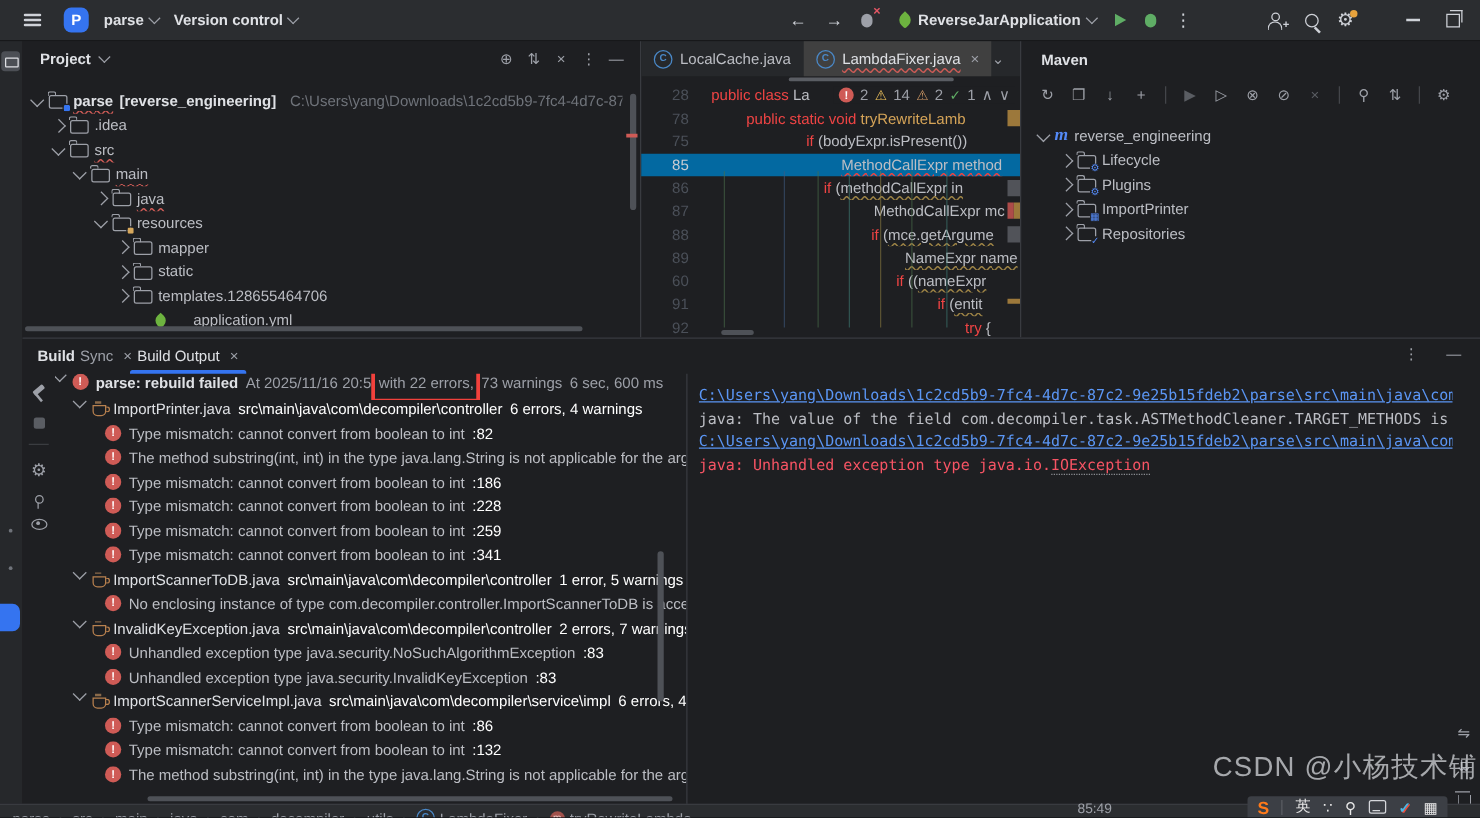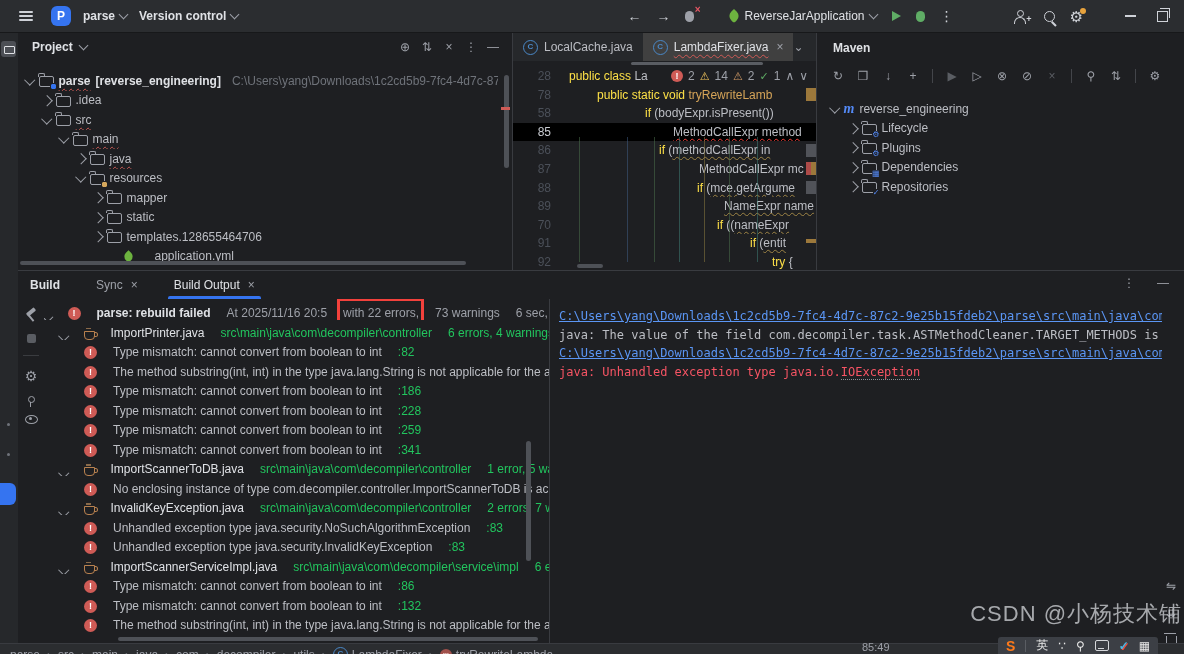--- a/index.html
+++ b/index.html
@@ -1,20 +1,20 @@
 <!DOCTYPE html>
 <html><head>
 <meta charset="utf-8">
 <style>
   html,body{margin:0;padding:0;background:#111214}
   #screen{position:relative;width:1184px;height:654px;background:#1e1f22;overflow:hidden;
     font-family:"Liberation Sans",sans-serif;font-size:12px;color:#bcbec4;-webkit-font-smoothing:antialiased}
   .abs{position:absolute}
   .nowrap{white-space:nowrap;overflow:hidden}
-  .dim{color:#22c55e}
+  .dim{color:#ffffff}
   .gray{color:#9da0a8}
   .white{color:#dfe1e5}
   .bold{font-weight:bold}
 
   
   #titlebar{left:0;top:0;width:1184px;height:32px;background:#2b2d30;border-bottom:1px solid #17181a;
     display:flex;align-items:center}
   .burger{display:inline-block;width:14px;margin-left:19px}
   .burger i{display:block;height:1.6px;background:#cfd2d8;margin:2.6px 0;border-radius:1px}
   .pbadge{width:20px;height:20px;border-radius:6px;background:#3574f0;color:#fff;font-weight:bold;
@@ -80,25 +80,25 @@
   .tab{display:flex;align-items:center;gap:6px;height:28px;padding:0 10px;color:#bcbec4}
   .tab.active{background:#404040;color:#dfe1e5}
   .ic-class{width:13px;height:13px;border-radius:50%;border:1.2px solid #4a88c7;color:#4a88c7;
     font-size:8px;line-height:12px;text-align:center;font-weight:bold}
   .ic-class::after{content:"C"}
   .tabx{color:#9da0a8;font-size:12px;margin-left:2px}
   .tab-aux{margin-left:auto;display:flex;gap:10px;padding-right:8px;color:#9da0a8}
   #tabscroll{left:118px;top:29px;width:132px;height:3px;background:#5a5d63;border-radius:2px}
   #code{left:0;top:34px;width:303px;height:203px;font-family:Liberation Sans, sans-serif;font-size:12px}
   .crow{display:flex;height:18.6px;line-height:18.6px;white-space:nowrap}
-  .crow.cur{background:#000000}
+  .crow.cur{background:#0369a1}
   .lnum{width:38px;flex:none;text-align:right;padding-right:10px;color:#4b5059}
   .crow.cur .lnum{color:#c9ccd2}
   .lcode{flex:1;overflow:hidden}
-  .tk-kw{color:#fde047}
+  .tk-kw{color:#ef4444}
   .tk-id,.tk-p,.tk-cls{color:#bcbec4}
   .tk-mtd{color:#d5a458}
   .tk-eu{color:#bcbec4;text-decoration:underline wavy #f2423d 1px;text-underline-offset:2px}
   .tk-wu{color:#bcbec4;text-decoration:underline wavy #9e8445 1px;text-underline-offset:2px}
   .guide{position:absolute;width:1px;top:70px;bottom:8px;opacity:.55}
   #inspection{right:4px;top:36px;display:flex;align-items:center;gap:5px;background:#1e1f22;padding:0 4px;color:#9da0a8}
   .ic-err{width:12px;height:12px;border-radius:50%;background:#cf5b56;color:#fff;font-weight:bold;font-size:9px;
     line-height:12px;text-align:center;font-family:"Liberation Sans",sans-serif}
   .ic-err::after{content:"!"}
   .warn-g{font-size:11px;color:#f2c55c}
@@ -112,37 +112,37 @@
   #maven-toolbar{display:flex;align-items:center;gap:7px;padding:10px 0 0 12px;height:22px}
   .mt-sep{width:1px;height:14px;background:#43454a;margin:0 3px}
   .ic-maven{color:#548af7;font-family:"Liberation Serif",serif;font-style:italic;font-weight:bold;font-size:14px;line-height:10px}
   .badge::after{position:absolute;right:-4px;bottom:-5px;font-size:8px;color:#548af7;background:#1e1f22;line-height:8px}
   .badge.gear::after{content:"⚙"}
   .badge.boxb::after{content:"▦"}
   .badge.check::after{content:"✓"}
 
   
   #build{left:18px;top:270px;width:1166px;height:373px;background:#1e1f22;border-top:1px solid #393b40}
-  #build-header{display:flex;align-items:center;height:28px;padding-left:12px;gap:36px}
+  #build-header{display:flex;align-items:center;height:28px;padding-left:12px;gap:4px}
   .btab{display:flex;align-items:center;gap:6px;color:#9da0a8;height:28px;position:relative}
   .btab.active{color:#dfe1e5}
   .btab.active::after{content:"";position:absolute;left:-6px;right:-6px;bottom:0;height:3px;background:#3574f0;border-radius:2px 2px 0 0}
   #build-hicons{position:absolute;right:12px;top:276px;display:flex;gap:16px;color:#9da0a8}
   #build-vtools{left:0;top:28px;width:26px;bottom:0;display:flex;flex-direction:column;align-items:center;gap:12px;padding-top:10px}
   .ic-hammer{width:13px;height:13px;position:relative}
   .ic-hammer::before{content:"";position:absolute;top:1px;left:1px;width:10px;height:4px;background:#9da0a8;border-radius:1px;transform:rotate(-40deg)}
   .ic-hammer::after{content:"";position:absolute;top:5px;left:5px;width:2px;height:8px;background:#9da0a8;transform:rotate(-40deg)}
   .ic-stop{width:9px;height:9px;background:#5a5d63;border-radius:2px}
   .vt-sep{width:16px;height:1px;background:#3a3c40}
   .ic-pin{width:5px;height:5px;border:1.4px solid #9da0a8;border-radius:50%;position:relative}
   .ic-pin::after{content:"";position:absolute;top:5px;left:1px;width:1.4px;height:5px;background:#9da0a8}
   .ic-eye{width:11px;height:7px;border:1.3px solid #9da0a8;border-radius:50%;position:relative}
   .ic-eye::after{content:"";position:absolute;top:1px;left:3px;width:3px;height:3px;border-radius:50%;background:#9da0a8}
   #build-tree{left:26px;top:28px;width:505px;height:336px;overflow:hidden}
-  .brow{display:flex;align-items:flex-end;height:19.5px;gap:16px;white-space:nowrap;overflow:hidden}
+  .brow{display:flex;align-items:flex-start;height:19.5px;gap:6px;white-space:nowrap;overflow:hidden}
   .brow.summary{height:21px}
   .ic-err-s{width:13px;height:13px;border-radius:50%;background:#cf5b56;color:#fff;font-weight:bold;font-size:9px;
     line-height:13px;text-align:center;flex:none}
   .ic-err-s::after{content:"!"}
   .ic-cup{width:9px;height:7px;border:1.3px solid #b8814f;border-top:1px solid #b8814f;border-radius:0 0 4px 4px;margin-top:4px}
   .ic-cup::after{content:"";position:absolute;right:-4px;top:0;width:3px;height:3px;border:1.2px solid #b8814f;border-left:none;border-radius:0 3px 3px 0}
   .ic-cup::before{content:"";position:absolute;top:-4px;left:1px;width:5px;height:1.5px;background:#8a6a4a}
   .red-box-wrap{position:relative;display:inline-block;color:#9da0a8}
   .red-box-wrap::after{content:"";position:absolute;left:-6px;right:-5px;top:-8px;bottom:-9px;border:3px solid #f2413c;z-index:30}
   #build-divider{left:531px;top:28px;width:1px;bottom:0;background:#393b40}
@@ -194,21 +194,21 @@
     </span>
     <span class="tb-item">
       <span>Version control</span>
       <span class="chevD"></span>
     </span>
 
     <div id="tb-right">
       <span class="arr">←</span>
       <span class="arr dim">→</span>
       <span class="bug gray"></span>
-      <span class="tb-item" style="margin-left:20px;font-weight:normal">
+      <span class="tb-item" style="margin-left:6px;font-weight:bold">
         <span class="leaf"></span>
         <span class="white">ReverseJarApplication</span>
         <span class="chevD"></span>
       </span>
       <span class="play"></span>
       <span class="bug"></span>
       <span class="kebab">⋮</span>
       <span style="width:30px"></span>
       <span class="person">
           <b>+</b>
@@ -328,21 +328,21 @@
       <div id="code-lines">
           <div class="crow">
             <span class="lnum">28</span>
             <span class="lcode" style="padding-left: 8px;"><span class="tk-kw">public class </span><span class="tk-cls">La</span></span>
           </div>
           <div class="crow">
             <span class="lnum">78</span>
             <span class="lcode" style="padding-left: 36px;"><span class="tk-kw">public static void </span><span class="tk-mtd">tryRewriteLamb</span></span>
           </div>
           <div class="crow">
-            <span class="lnum">58</span>
+            <span class="lnum">75</span>
             <span class="lcode" style="padding-left: 84px;"><span class="tk-kw">if </span><span class="tk-p">(</span><span class="tk-id">bodyExpr</span><span class="tk-p">.</span><span class="tk-id">isPresent</span><span class="tk-p">())</span></span>
           </div>
           <div class="crow cur">
             <span class="lnum">85</span>
             <span class="lcode" style="padding-left: 112px;"><span class="tk-eu">MethodCallExpr method</span></span>
           </div>
           <div class="crow">
             <span class="lnum">86</span>
             <span class="lcode" style="padding-left: 98px;"><span class="tk-kw">if </span><span class="tk-p">(</span><span class="tk-wu">methodCallExpr in</span></span>
           </div>
@@ -352,21 +352,21 @@
           </div>
           <div class="crow">
             <span class="lnum">88</span>
             <span class="lcode" style="padding-left: 136px;"><span class="tk-kw">if </span><span class="tk-p">(</span><span class="tk-wu">mce.getArgume</span></span>
           </div>
           <div class="crow">
             <span class="lnum">89</span>
             <span class="lcode" style="padding-left: 163px;"><span class="tk-wu">NameExpr name</span></span>
           </div>
           <div class="crow">
-            <span class="lnum">70</span>
+            <span class="lnum">60</span>
             <span class="lcode" style="padding-left: 156px;"><span class="tk-kw">if </span><span class="tk-p">((</span><span class="tk-wu">nameExpr</span></span>
           </div>
           <div class="crow">
             <span class="lnum">91</span>
             <span class="lcode" style="padding-left: 189px;"><span class="tk-kw">if </span><span class="tk-p">(</span><span class="tk-wu">entit</span></span>
           </div>
           <div class="crow">
             <span class="lnum">92</span>
             <span class="lcode" style="padding-left: 211px;"><span class="tk-kw">try </span><span class="tk-p">{</span></span>
           </div>
@@ -425,21 +425,21 @@
           <span>Lifecycle</span>
         </div>
         <div class="trow" style="padding-left: 32px;">
           <span class="chev closed"></span>
           <span class="ic ic-mfolder badge gear"></span>
           <span>Plugins</span>
         </div>
         <div class="trow" style="padding-left: 32px;">
           <span class="chev closed"></span>
           <span class="ic ic-mfolder badge boxb"></span>
-          <span>Dependencies</span>
+          <span>ImportPrinter</span>
         </div>
         <div class="trow" style="padding-left: 32px;">
           <span class="chev closed"></span>
           <span class="ic ic-mfolder badge check"></span>
           <span>Repositories</span>
         </div>
       </div>
   </div>
 
   <div id="build" class="abs">

